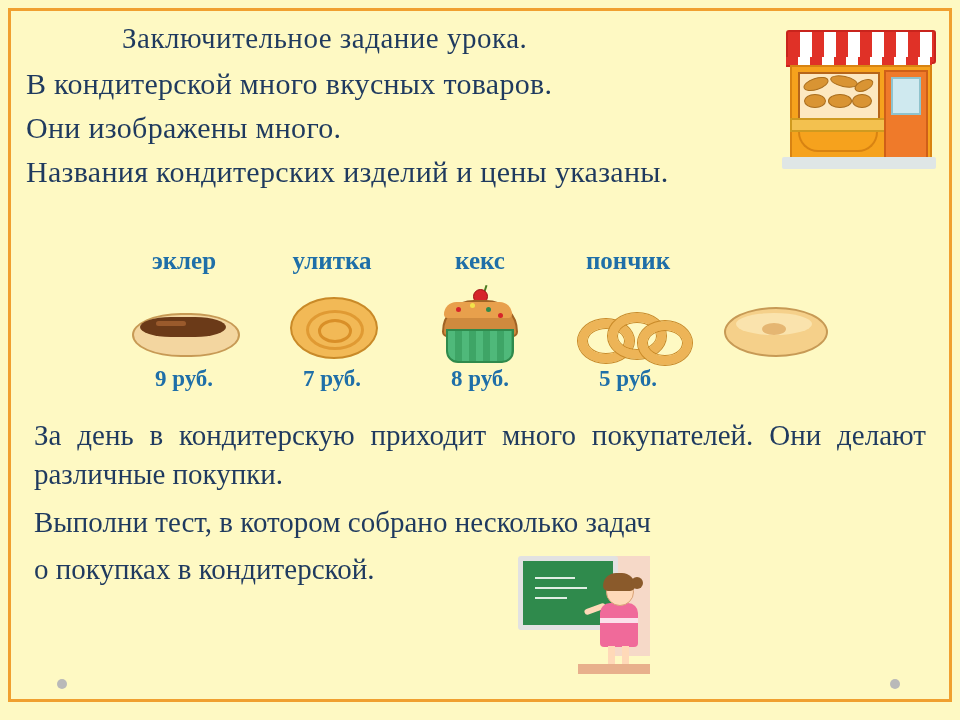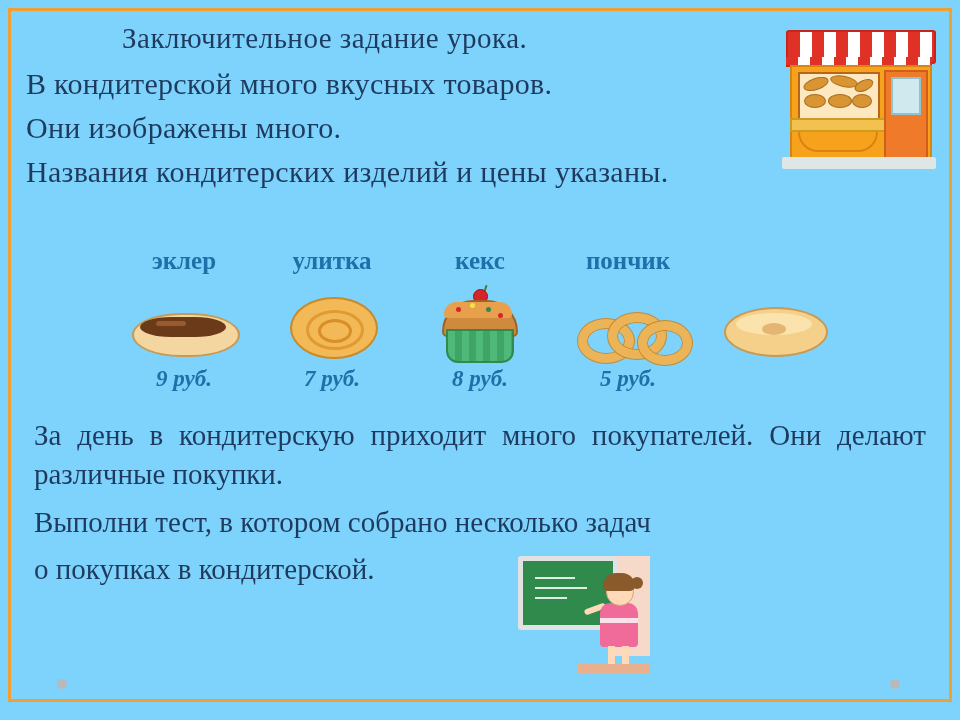--- a/index.html
+++ b/index.html
@@ -12,21 +12,21 @@
     height: 720px;
     font-family: "Liberation Serif", serif;
     color: #1f3a5f;
     overflow: hidden;
   }
 
   #slide {
     position: relative;
     width: 960px;
     height: 720px;
-    background: #7dd3fc;
+    background: #fef9c3;
     box-sizing: border-box;
   }
 
   
   .frame-top {
     position: absolute;
     left: 8px;
     top: 8px;
     width: 944px;
     height: 3px;
@@ -135,21 +135,20 @@
     width: 740px;
     display: flex;
     font-family: "Liberation Serif", serif;
     font-weight: bold;
     font-size: 23px;
     color: #1f6fa8;
   }
   .prices-row .cell {
     width: 148px;
     text-align: center;
-    font-style: italic;
   }
 
   
   .justified {
     position: absolute;
     left: 26px;
     top: 408px;
     width: 908px;
     font-size: 29px;
     line-height: 1.36;

